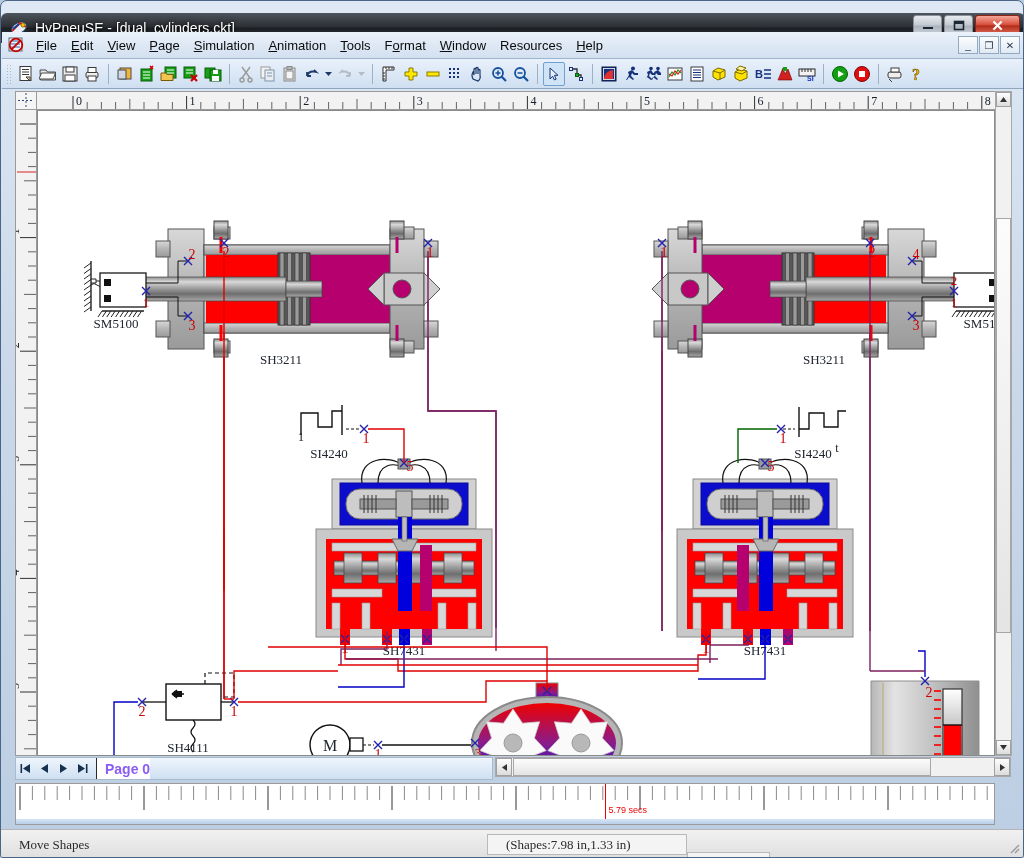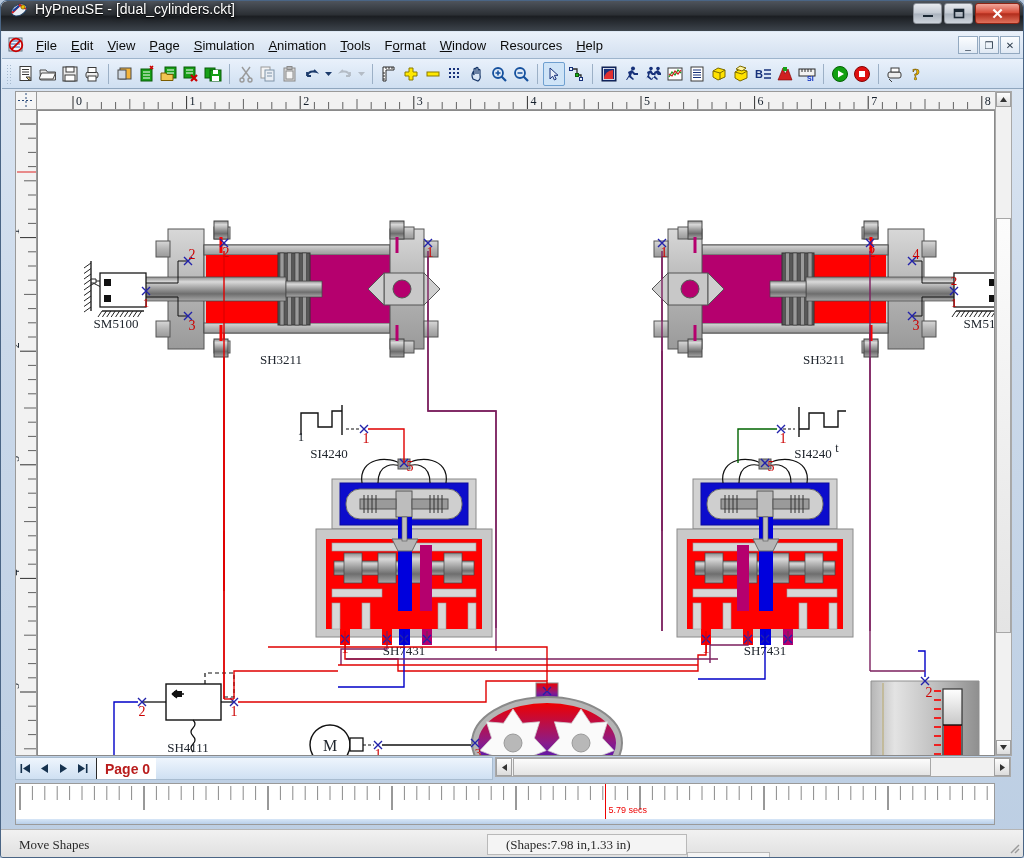--- a/index.html
+++ b/index.html
@@ -14,24 +14,24 @@
     position: relative;
     width: 1024px; height: 858px;
     background: linear-gradient(180deg,#dfe9f5 0%, #cbd9ea 40%, #bccee3 100%);
     border: 1px solid #4a6585;
     border-radius: 7px 7px 3px 3px;
     overflow: hidden;
   }
 
   
   #titlebar {
-    position: absolute; left: 0; top: 0; width: 1024px; height: 30px;
+    position: absolute; left: 0; top: 12px; width: 1024px; height: 30px;
     background: linear-gradient(180deg,#4e545c 0%, #2c3035 45%, #1b1e22 52%, #3d444c 100%);
     border-radius: 6px 6px 0 0;
-    display: flex; align-items: flex-start;
+    display: flex; align-items: center;
   }
   #titlebar .tb-icon {
     width: 18px; height: 18px; margin-left: 9px; margin-right: 7px;
     position: relative; flex: none;
   }
   #titlebar .tb-text {
     color: #ffffff; font-size: 14px;
     text-shadow: 0 0 5px rgba(0,0,0,0.9), 0 1px 1px #000;
     white-space: nowrap;
     font-family: "Liberation Sans", sans-serif;
@@ -126,22 +126,22 @@
   
   #pagetabs {
     position: absolute; left: 14px; top: 756px; width: 478px; height: 23px;
     background: linear-gradient(180deg,#eef5fd 0%, #cfe0f2 100%);
     border: 1px solid #a8bcd0;
     display: flex; align-items: center;
   }
   .navbtn { width: 19px; height: 19px; display:flex; align-items:center; justify-content:center;
             font-size: 9px; color:#1a2430; }
   .ptab {
-    margin-left: 4px; padding: 0 6px 0 8px; height: 21px; display: flex; align-items: center;
-    background: #ffffff; font-size: 14px; font-weight: bold; color: #b91c1c;
+    margin-left: 4px; padding: 0 0 0 8px; height: 21px; display: flex; align-items: center;
+    background: #ffffff; font-size: 14px; font-weight: bold; color: #8b5cf6;
     font-family: "Liberation Sans", sans-serif;
     border-left: 1px solid #2a2a2a;
     transform: skewX(0deg);
   }
 
   
   #timeline {
     position: absolute; left: 14px; top: 782px; width: 980px; height: 42px;
     background: #ffffff; border: 1px solid #9a9a9a;
     overflow: hidden;

